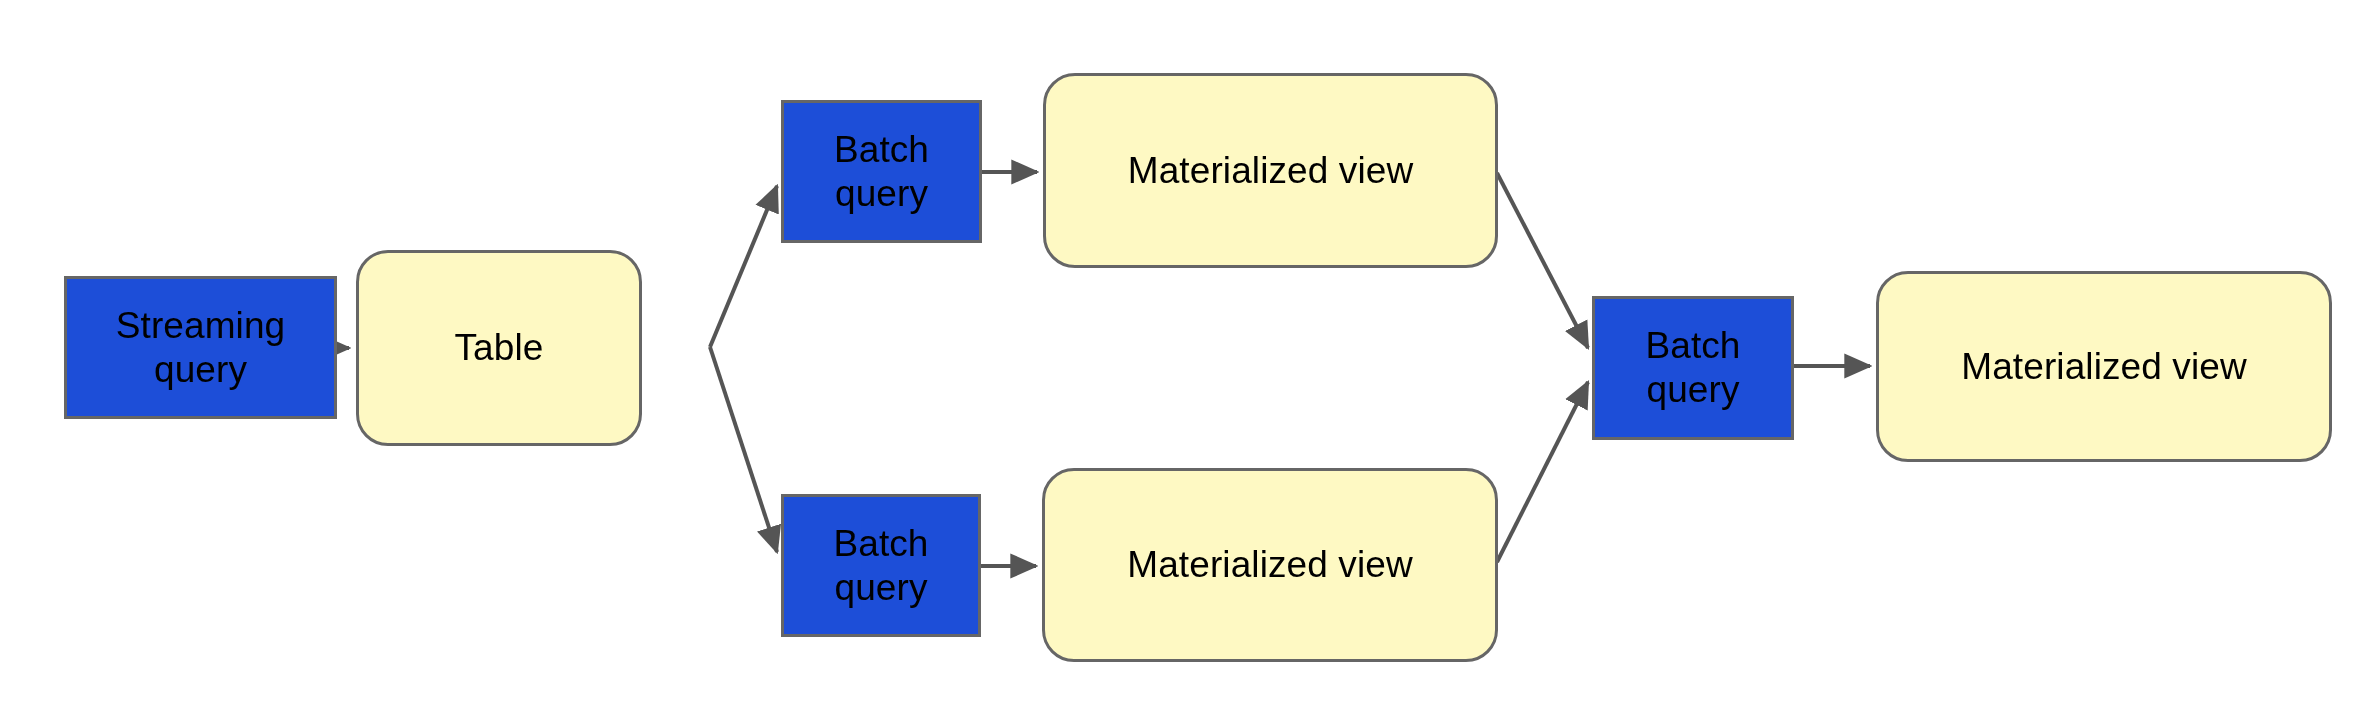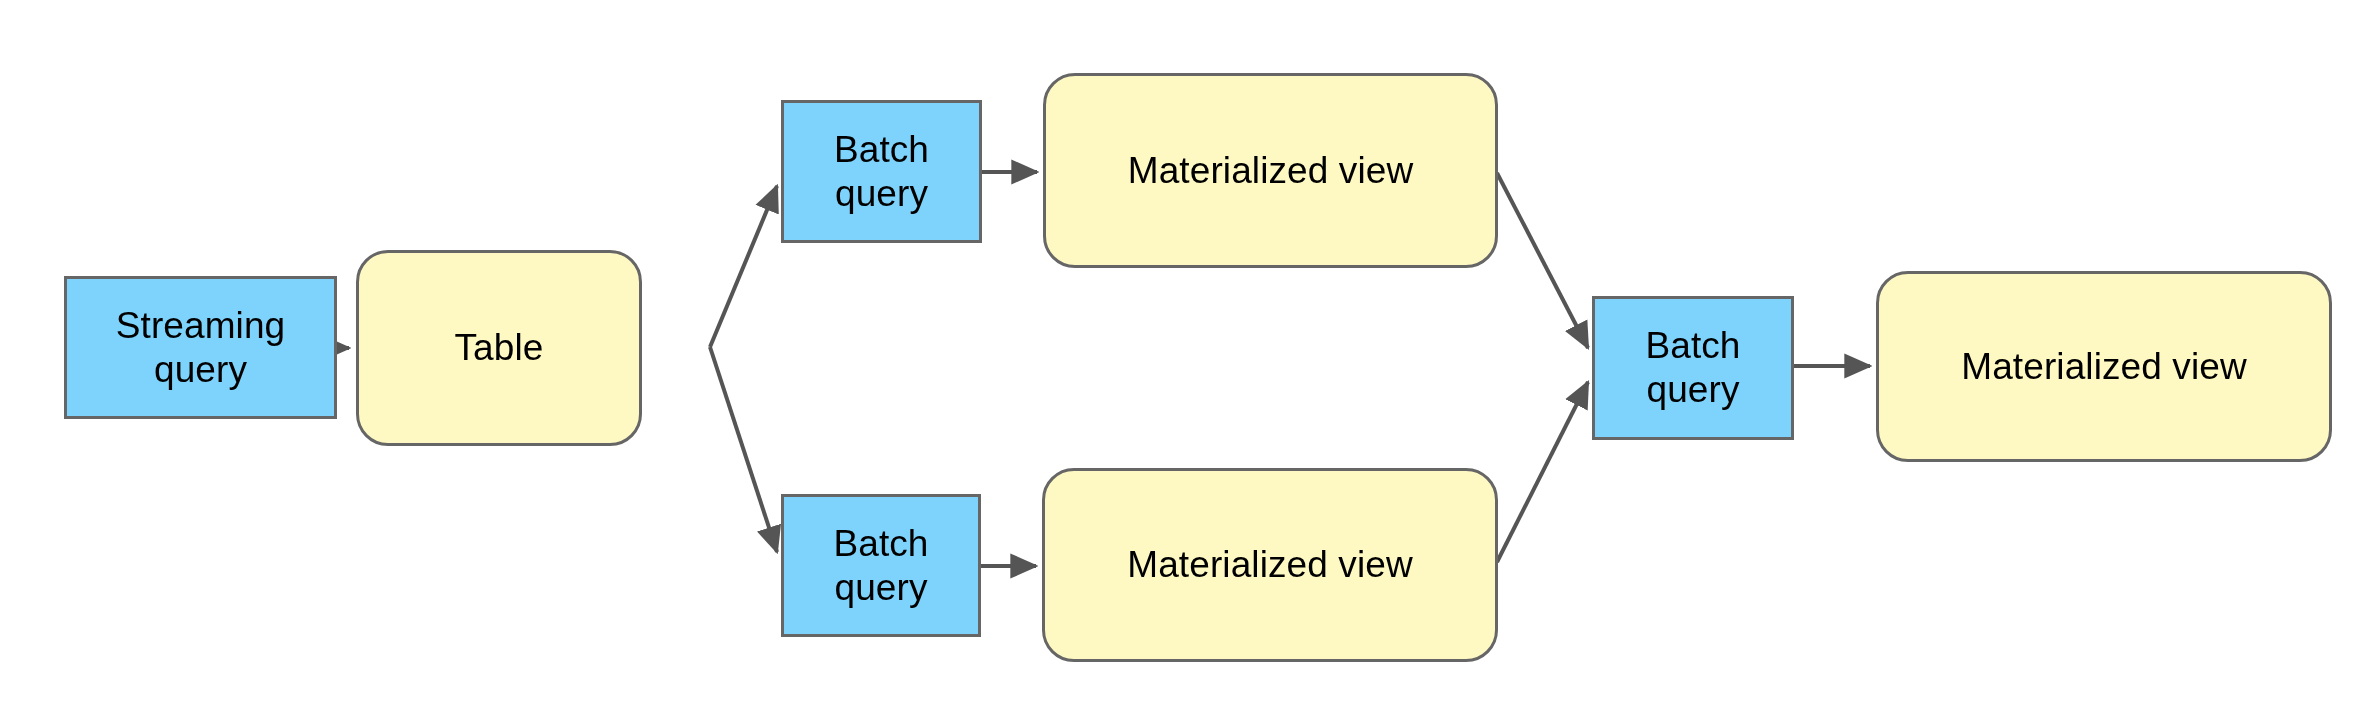--- a/index.html
+++ b/index.html
@@ -34,21 +34,21 @@
     justify-content: center;
     text-align: center;
     color: #000000;
     font-size: 37px;
     line-height: 1.18;
     letter-spacing: 0.1px;
     border: 3px solid #666666;
     z-index: 2;
   }
   .node.process {
-    background: #7dd3fc;
+    background: #1d4ed8;
     border-radius: 0;
     align-items: center;
   }
   .node.store {
     background: #fef9c3;
     border-radius: 32px;
   }
   .node .label {
     display: block;
     padding: 0 8px;

